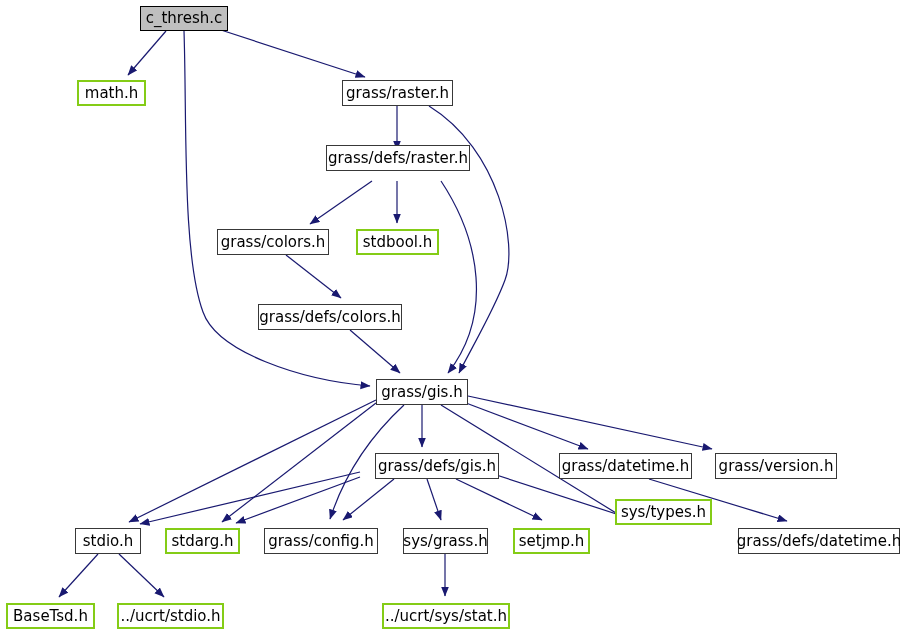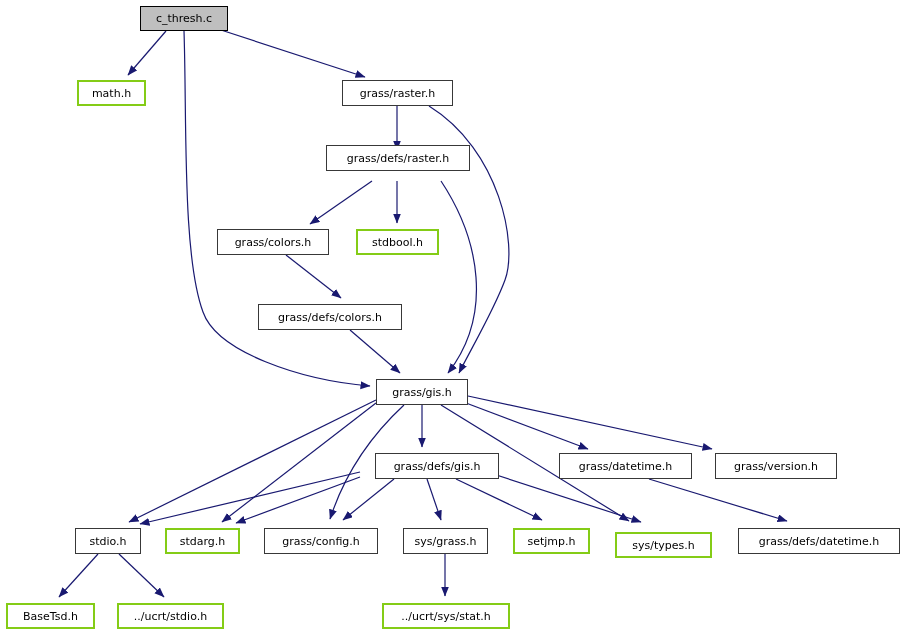--- a/index.html
+++ b/index.html
@@ -23,21 +23,21 @@
     height: 635px;
   }
   .node {
     position: absolute;
     display: flex;
     align-items: center;
     justify-content: center;
     box-sizing: border-box;
     background: #ffffff;
     color: #000000;
-    font-size: 11px;
+    font-size: 15px;
     line-height: 1;
     white-space: nowrap;
     cursor: default;
   }
   .node.main {
     background: #bfbfbf;
     border: 1.5px solid #000000;
     cursor: pointer;
   }
   .node.internal {
@@ -98,19 +98,19 @@
       <div class="node internal" style="left: 258px; top: 304px; width: 144px; height: 26px;">grass/defs/colors.h</div>
       <div class="node internal" style="left: 376px; top: 379px; width: 92px; height: 26px;">grass/gis.h</div>
       <div class="node internal" style="left: 375px; top: 453px; width: 124px; height: 26px;">grass/defs/gis.h</div>
       <div class="node internal" style="left: 559px; top: 453px; width: 133px; height: 26px;">grass/datetime.h</div>
       <div class="node internal" style="left: 715px; top: 453px; width: 122px; height: 26px;">grass/version.h</div>
       <div class="node internal" style="left: 75px; top: 528px; width: 66px; height: 26px;">stdio.h</div>
       <div class="node external" style="left: 165px; top: 528px; width: 75px; height: 26px;">stdarg.h</div>
       <div class="node internal" style="left: 264px; top: 528px; width: 114px; height: 26px;">grass/config.h</div>
       <div class="node internal" style="left: 403px; top: 528px; width: 85px; height: 26px;">sys/grass.h</div>
       <div class="node external" style="left: 513px; top: 528px; width: 77px; height: 26px;">setjmp.h</div>
-      <div class="node external" style="left: 615px; top: 532px; width: 97px; height: 26px;">sys/types.h</div>
+      <div class="node external" style="left: 615px; top: 499px; width: 97px; height: 26px;">sys/types.h</div>
       <div class="node internal" style="left: 738px; top: 528px; width: 162px; height: 26px;">grass/defs/datetime.h</div>
       <div class="node external" style="left: 6px; top: 603px; width: 89px; height: 26px;">BaseTsd.h</div>
       <div class="node external" style="left: 117px; top: 603px; width: 107px; height: 26px;">../ucrt/stdio.h</div>
       <div class="node external" style="left: 382px; top: 603px; width: 128px; height: 26px;">../ucrt/sys/stat.h</div>
     </div>
 </div>
 
 </body></html>

